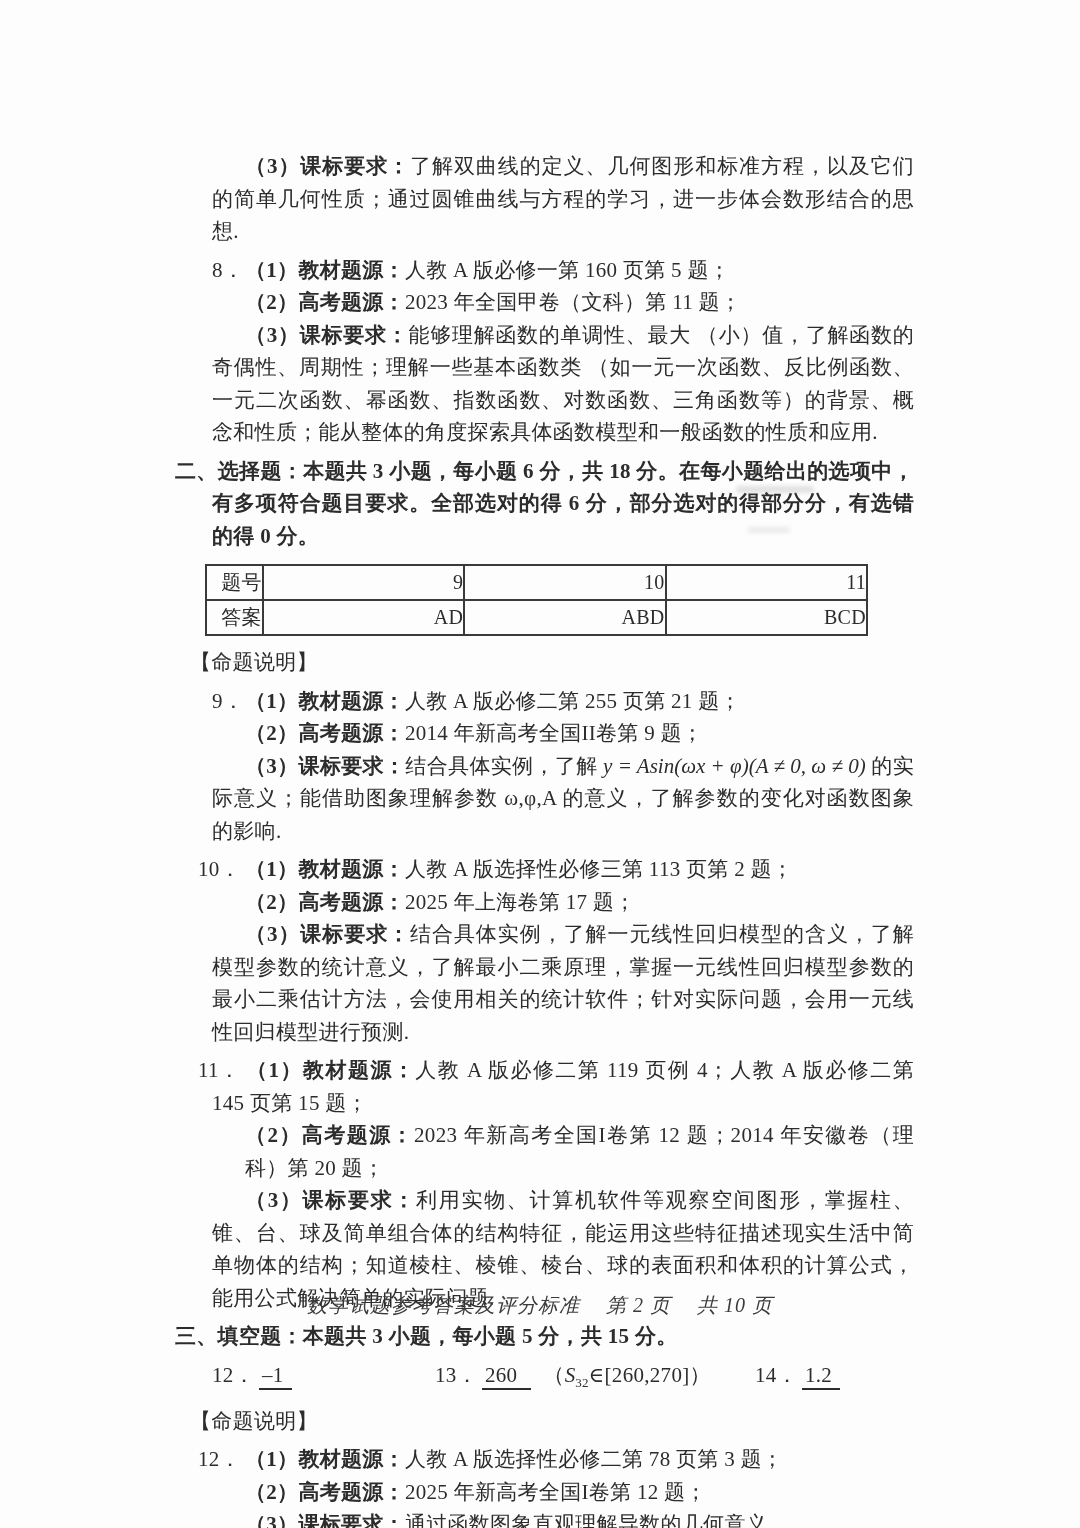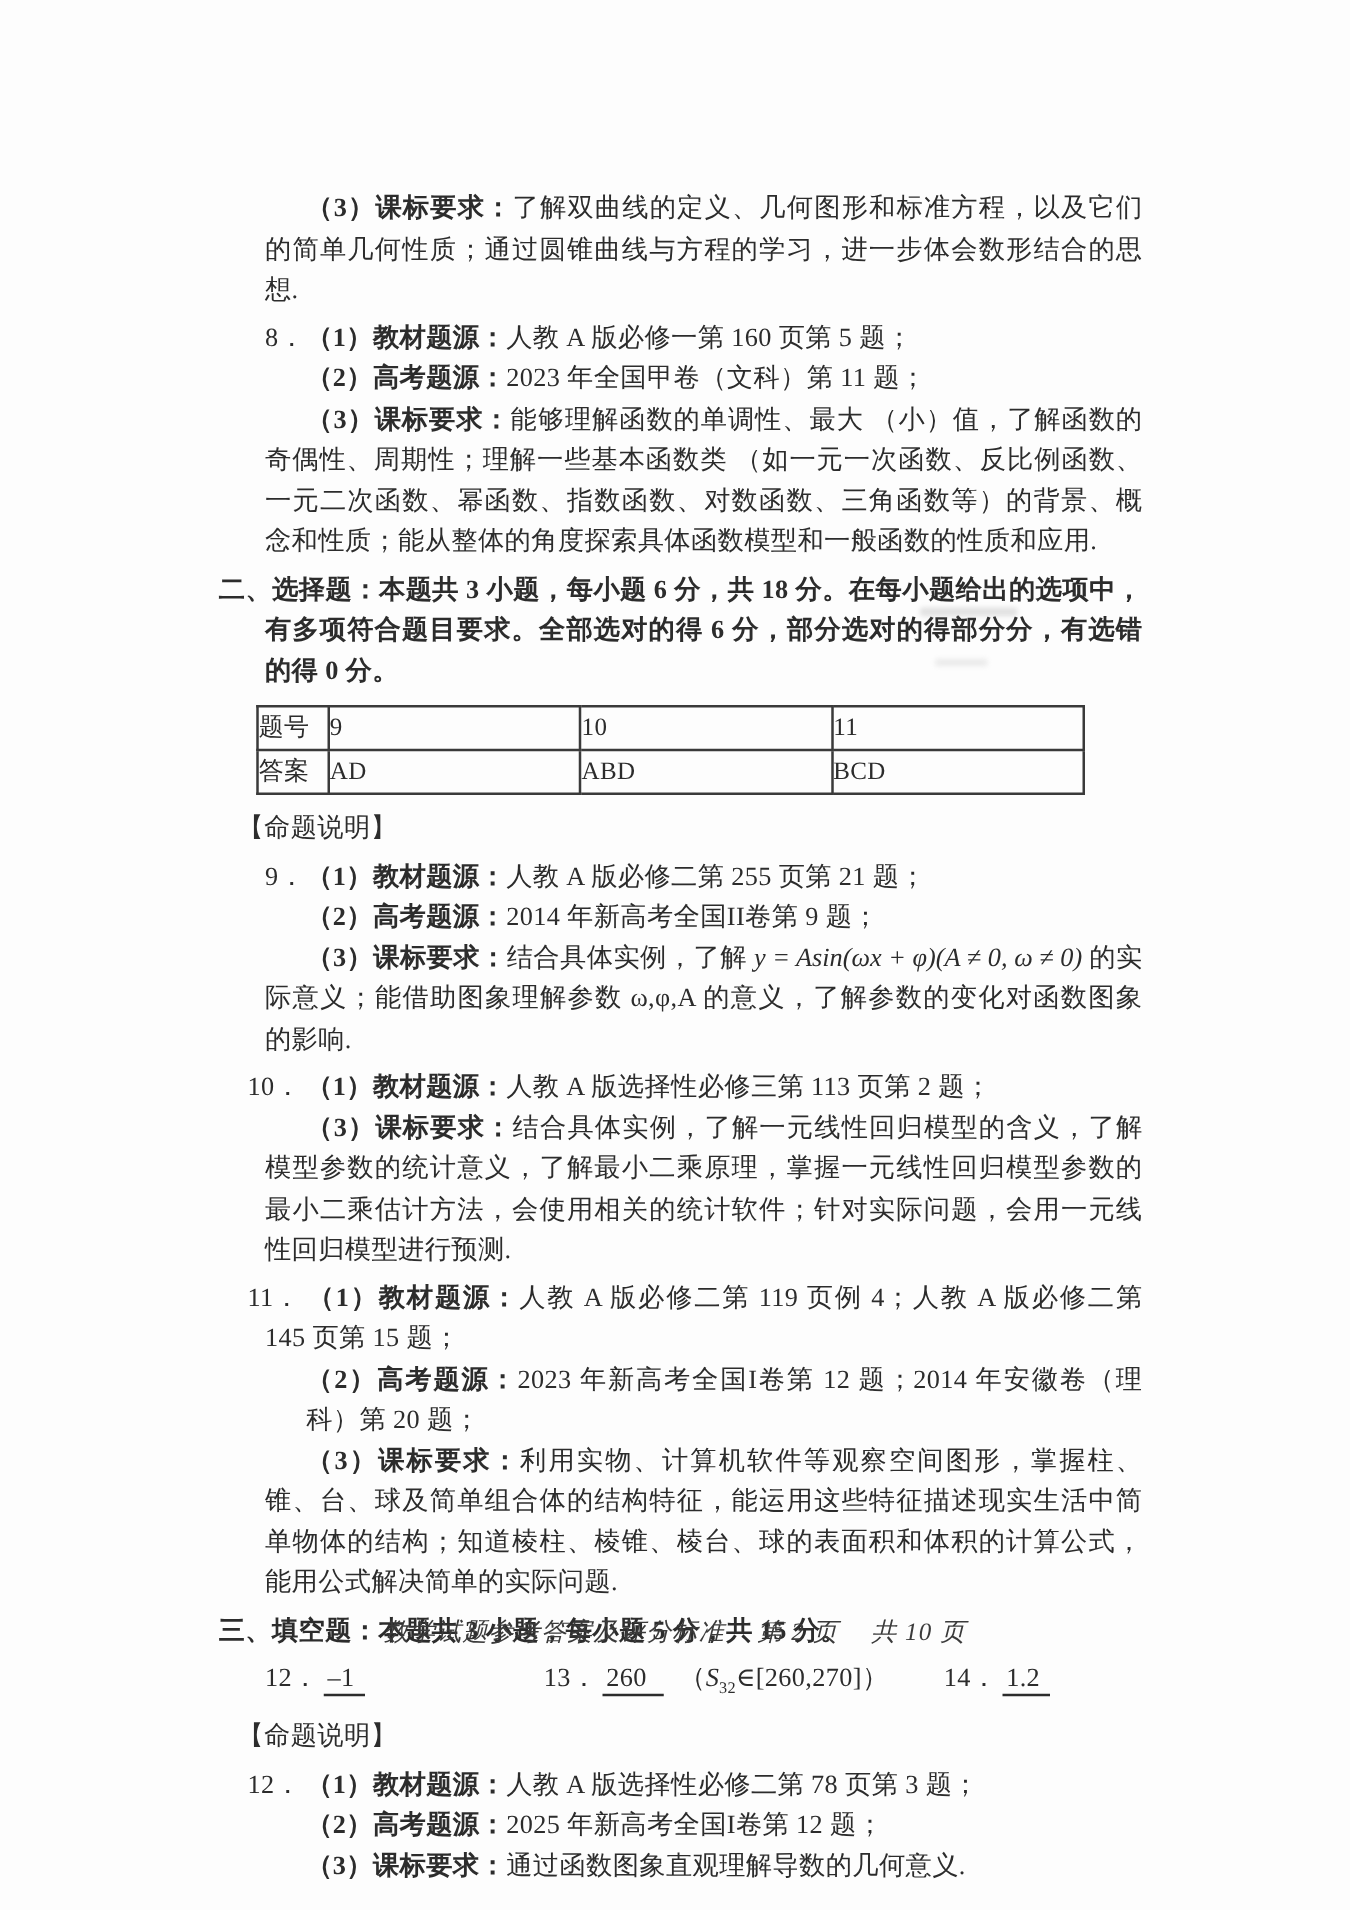--- a/index.html
+++ b/index.html
@@ -32,21 +32,21 @@
   .sec{text-indent:-37px;font-weight:700;margin-top:6px;}
   .mingti{margin-left:-22px;margin-top:4px;}
   .gap{margin-top:6px;}
   .math{font-style:italic;letter-spacing:0;}
   sub{font-size:13px;line-height:0;}
   
   table.ans{
     border-collapse:collapse;
     margin:12px 0 10px -7px;
     width:663px;
-    text-align:left;
+    text-align:right;
   }
   table.ans td{
     border:2px solid #3a3a3a;
     height:33px;
     font-size:20px;
     padding:0;
   }
   table.ans td.lab{width:55px;}
   table.ans td.c{width:200px;}
   
@@ -110,20 +110,21 @@
     </tbody>
       </table>
 
     <div class="line mingti">【命题说明】</div>
 
     <div class="line numline gap"><span class="no">9．</span><span class="b">（1）教材题源：</span><span>人教 A 版必修二第 255 页第 21 题；</span></div>
     <div class="line sub"><span class="b">（2）高考题源：</span><span>2014 年新高考全国II卷第 9 题；</span></div>
     <p class="para"><span class="b">（3）课标要求：</span><span>结合具体实例，了解 </span><span class="math">y = Asin(ωx + φ)(A ≠ 0, ω ≠ 0)</span><span> 的实际意义；能借助图象理解参数 ω,φ,A 的意义，了解参数的变化对函数图象的影响.</span></p>
 
     <div class="line numline gap"><span class="no w2">10．</span><span class="b">（1）教材题源：</span><span>人教 A 版选择性必修三第 113 页第 2 题；</span></div>
+    <div class="line sub"><span class="b">（2）高考题源：</span><span>2025 年上海卷第 17 题；</span></div>
     <p class="para"><span class="b">（3）课标要求：</span><span>结合具体实例，了解一元线性回归模型的含义，了解模型参数的统计意义，了解最小二乘原理，掌握一元线性回归模型参数的最小二乘估计方法，会使用相关的统计软件；针对实际问题，会用一元线性回归模型进行预测.</span></p>
 
     <div class="line numline gap"><span class="no w2">11．</span><span class="b">（1）教材题源：</span><span>人教 A 版必修二第 119 页例 4；人教 A 版必修二第 145 页第 15 题；</span></div>
     <div class="line sub"><span class="b">（2）高考题源：</span><span>2023 年新高考全国I卷第 12 题；2014 年安徽卷（理科）第 20 题；</span></div>
     <p class="para"><span class="b">（3）课标要求：</span><span>利用实物、计算机软件等观察空间图形，掌握柱、锥、台、球及简单组合体的结构特征，能运用这些特征描述现实生活中简单物体的结构；知道棱柱、棱锥、棱台、球的表面积和体积的计算公式，能用公式解决简单的实际问题.</span></p>
 
     <p class="sec"><span>三、填空题：</span><span>本题共 3 小题，每小题 5 分，共 15 分。</span></p>
 
     <div class="fill-row">
       <span class="fa f12"><span>12．</span><span class="u">–1</span></span>

